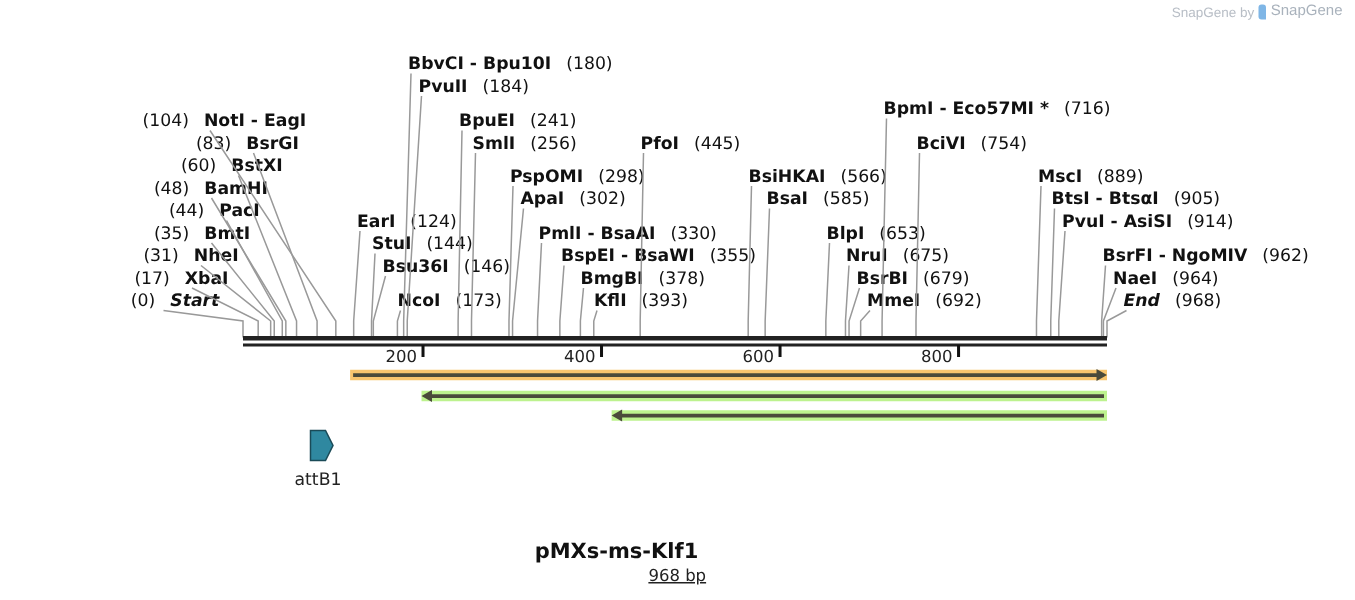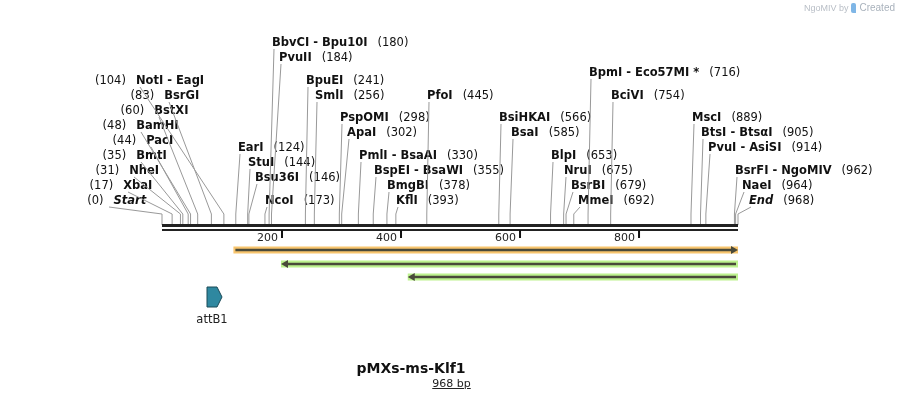--- a/index.html
+++ b/index.html
@@ -12,23 +12,23 @@
   .credit .logo { width:5px; height:10px; background:#7fb6e6; border-radius:2px 2px 0 2px; margin:0 1px; }
   .title { position:absolute; left:0; width:822px; text-align:center; top:360px;
            font-size:14px; font-weight:bold; color:#111; }
   .subtitle { position:absolute; left:0; width:903px; text-align:center; top:377px;
               font-size:11px; color:#222;text-decoration:underline; }
 </style>
 </head>
 <body>
 
 <div class="credit">
-  <span>NgoMIV by</span>
+  <span>SnapGene by</span>
   <span class="logo"></span>
-  <span class="brand">Created</span>
+  <span class="brand">SnapGene</span>
 </div>
 
 <svg id="map" width="903" height="400" xmlns="http://www.w3.org/2000/svg">
     <g>
       <text x="87.2" y="204" font-size="11.5" font-family="&quot;DejaVu Sans&quot;, sans-serif" fill="#111"><tspan>(0)</tspan><tspan dx="10" font-weight="bold" font-style="italic">Start</tspan></text>
       <polyline points="109,207 162,214 162,225" fill="none" stroke="#999" stroke-width="1"></polyline>
     </g>
     <g>
       <text x="89.6" y="189" font-size="11.5" font-family="&quot;DejaVu Sans&quot;, sans-serif" fill="#111"><tspan>(17)</tspan><tspan dx="10" font-weight="bold" font-style="normal">XbaI</tspan></text>
       <polyline points="128,192 172.11570247933884,214 172.11570247933884,225" fill="none" stroke="#999" stroke-width="1"></polyline>

